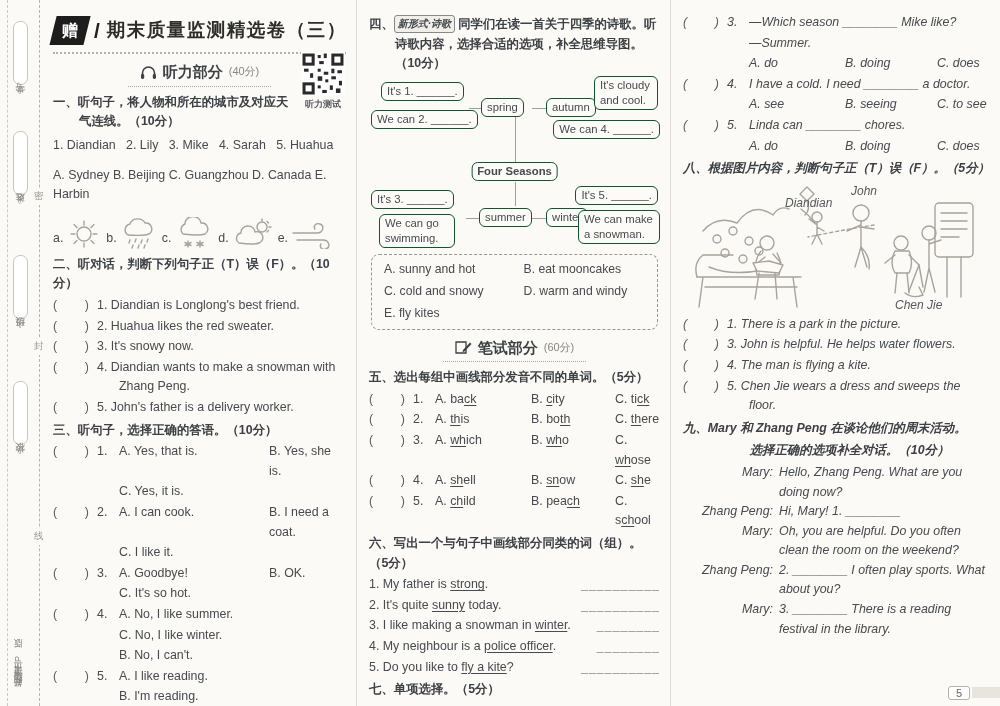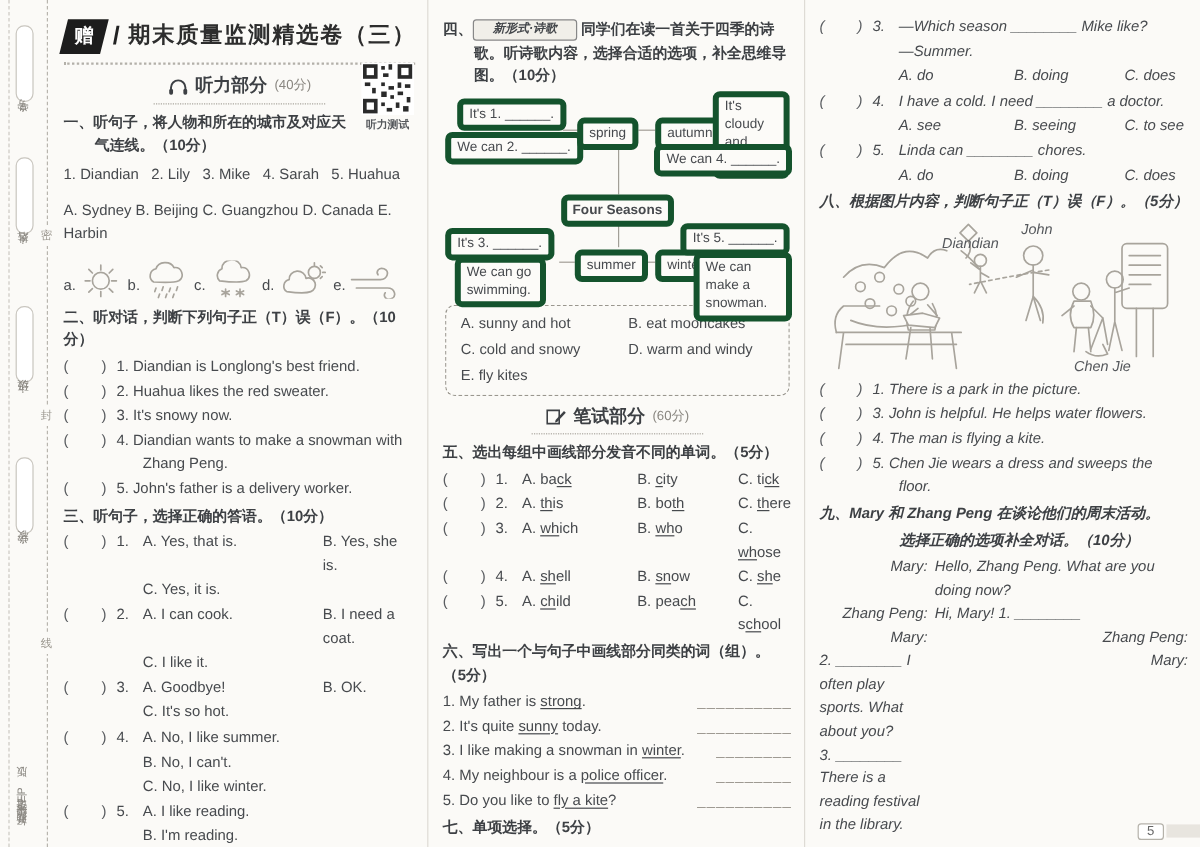--- a/index.html
+++ b/index.html
@@ -51,37 +51,37 @@
   .qr-label{font-size:9px;font-weight:bold;color:#55585c;margin-top:1px;}
 
   .people-line{margin:4px 0 10px;}
   .cities-line{margin:8px 0 12px;}
   .wrow{display:flex;align-items:flex-end;gap:2px;margin:4px 0 6px;}
   .wi{display:flex;align-items:flex-end;}
   .wi span{margin-right:1px;}
 
   
   .mm{position:relative;height:172px;font-size:11.3px;margin:4px 0 4px;}
-  .mmb{position:absolute;border:5px solid #14532d;border-radius:6px;padding:0 5px;background:#fcfbf8;white-space:nowrap;line-height:1.5;}
+  .mmb{position:absolute;border:1px solid #14532d;border-radius:6px;padding:0 5px;background:#fcfbf8;white-space:nowrap;line-height:1.5;}
   .mmw{white-space:normal;line-height:1.35;padding:1px 5px;}
   .mml{position:absolute;background:#a29f97;}
 
   .optbox{border:1px dashed #9a978f;border-radius:8px;padding:5px 12px;margin:2px 2px 6px;display:grid;grid-template-columns:1.15fr 1fr;row-gap:3px;font-size:12.2px;}
 
   .r5a{width:96px;flex:none;}
   .r5b{width:84px;flex:none;}
 
   .i6{display:flex;align-items:baseline;margin:1px 0;}
   .i6 .blank{margin-left:auto;padding-left:6px;}
 
   .opts7{display:flex;padding-left:66px;margin:1px 0;}
   .o7a{width:96px;flex:none;}
   .o7b{width:92px;flex:none;}
 
-  .newtag{display:inline-block;border:1px solid #888;border-radius:3px;font-size:10px;font-weight:bold;font-style:italic;padding:0 16px;background:#f1efe9;color:#44474b;vertical-align:1px;margin-right:3px;text-indent:0;}
+  .newtag{display:inline-block;border:1px solid #888;border-radius:3px;font-size:10px;font-weight:bold;font-style:italic;padding:0 3px;background:#f1efe9;color:#44474b;vertical-align:1px;margin-right:3px;text-indent:0;}
 
   .pic{display:block;margin:2px auto 2px;}
 
   .dlg{display:grid;grid-template-columns:90px 1fr;column-gap:6px;margin-top:2px;}
   .spk{text-align:right;white-space:nowrap;}
 
   .pagenum{position:absolute;right:30px;bottom:6px;border:1px solid #b5b2aa;border-radius:3px;background:#fff;padding:0 7px;font-size:11px;color:#666;}
   .pagebar{position:absolute;right:0;bottom:8px;width:28px;height:11px;background:#e8e5df;}
 
   svg{vertical-align:middle;}
@@ -241,22 +241,22 @@
           <span class="rn">3.</span>
           <span class="oA">A. Goodbye!</span>
           <span>B. OK.</span>
         </div>
       <div class="copt">C. It's so hot.</div>
       <div class="row">
           <span class="rp">(&nbsp;&nbsp;&nbsp;&nbsp;&nbsp;&nbsp;&nbsp;&nbsp;)</span>
           <span class="rn">4.</span>
           <span>A. No, I like summer.</span>
         </div>
+      <div class="copt">C. No, I like winter.</div>
       <div class="copt">B. No, I can't.</div>
-      <div class="copt">C. No, I like winter.</div>
       <div class="row">
           <span class="rp">(&nbsp;&nbsp;&nbsp;&nbsp;&nbsp;&nbsp;&nbsp;&nbsp;)</span>
           <span class="rn">5.</span>
           <span>A. I like reading.</span>
         </div>
       <div class="copt">B. I'm reading.</div>
 
     </div>
 
     <div class="col c2">
@@ -454,20 +454,21 @@
 
       <div class="sec-title">九、Mary 和 Zhang Peng 在谈论他们的周末活动。</div>
       <div class="sec-title" style="padding-left:26px;text-align:center;">选择正确的选项补全对话。（10分）</div>
 
       <div class="dlg">
         <span class="spk">Mary:</span>
           <span>Hello, Zhang Peng. What are you doing now?</span>
         <span class="spk">Zhang Peng:</span>
           <span>Hi, Mary! 1. ________</span>
         <span class="spk">Mary:</span>
+          <span>Oh, you are helpful. Do you often clean the room on the weekend?</span>
         <span class="spk">Zhang Peng:</span>
           <span>2. ________ I often play sports. What about you?</span>
         <span class="spk">Mary:</span>
           <span>3. ________ There is a reading festival in the library.</span>
       </div>
     </div>
   </div>
 
   <div class="pagenum">5</div>
   <div class="pagebar"></div>

